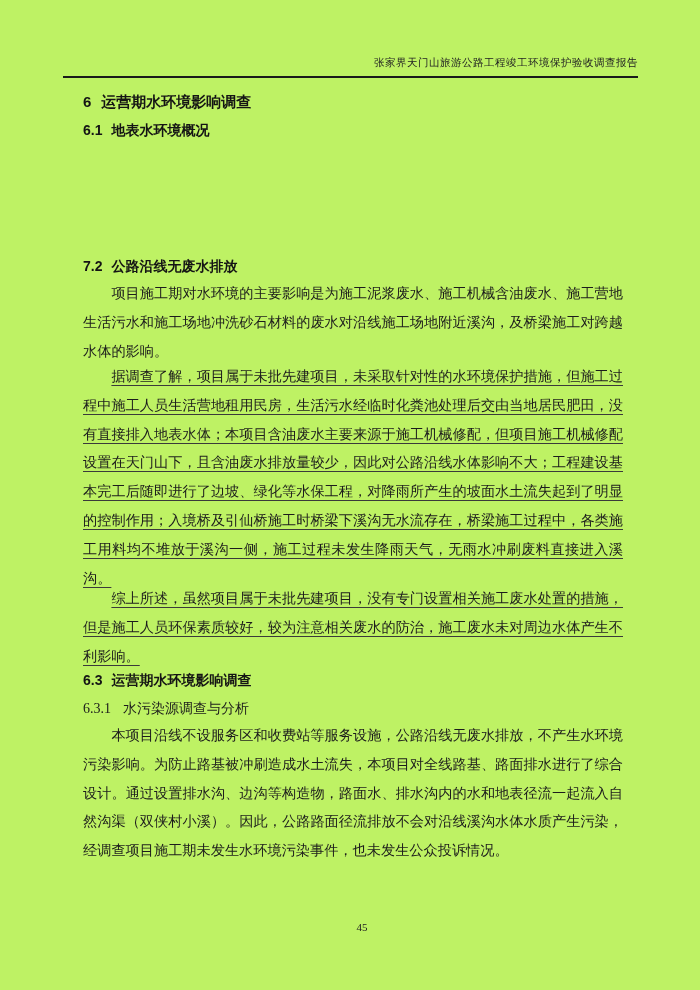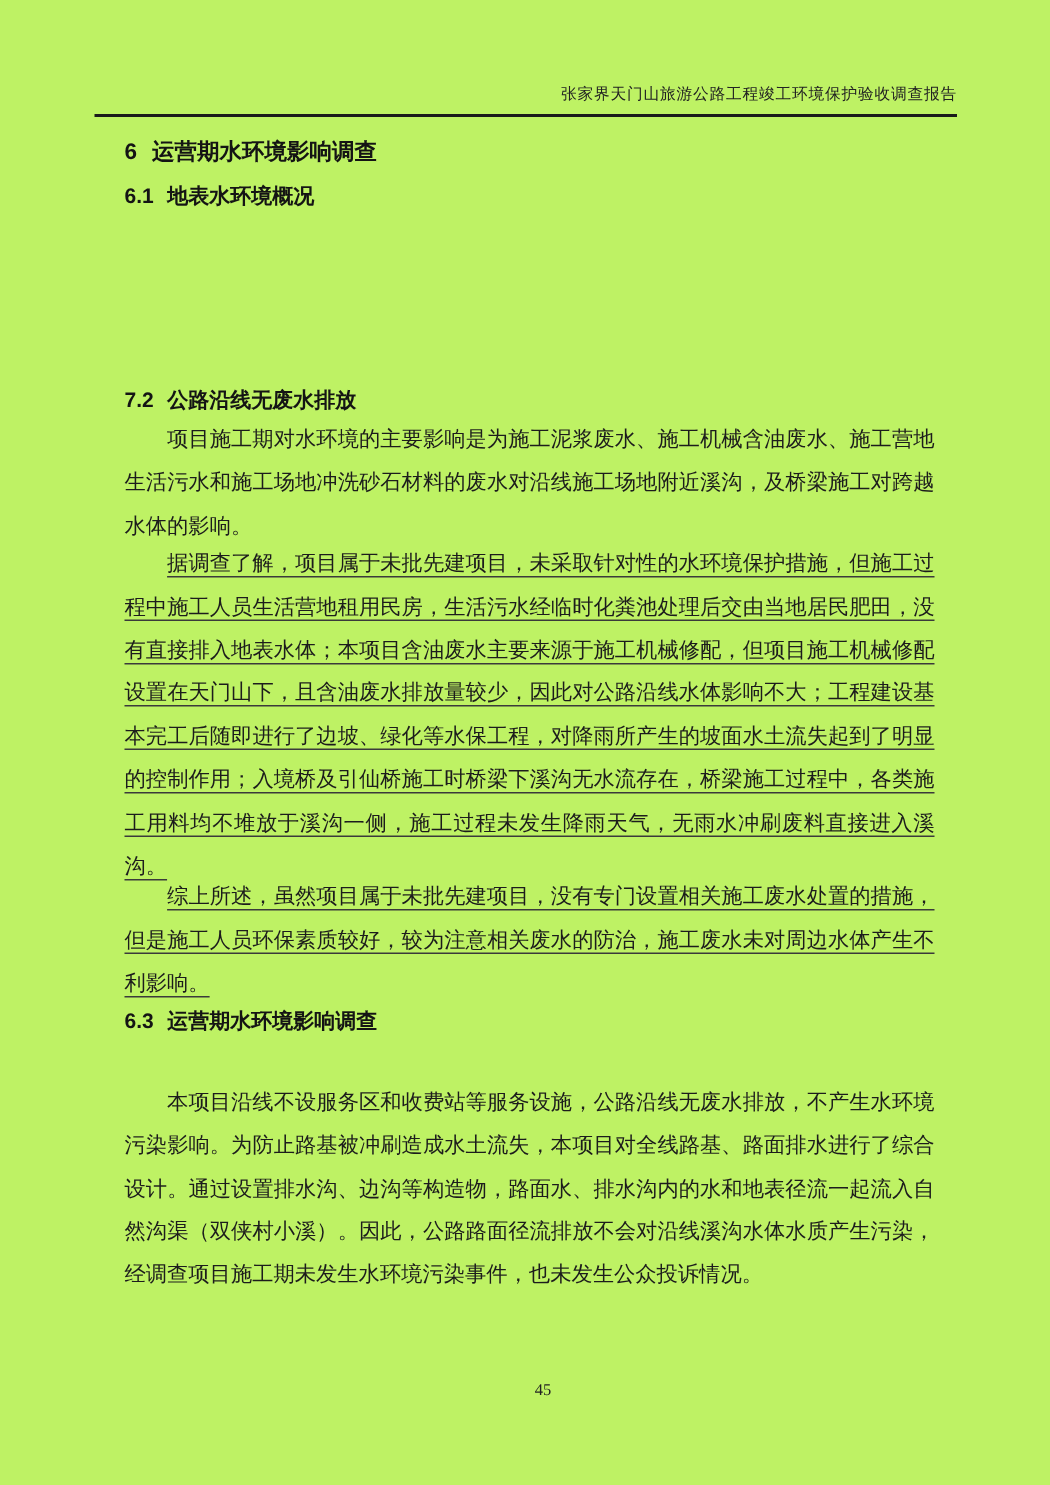--- a/index.html
+++ b/index.html
@@ -117,18 +117,21 @@
   <p class="para p-621">项目施工期对水环境的主要影响是为施工泥浆废水、施工机械含油废水、施工营地生活污水和施工场地冲洗砂石材料的废水对沿线施工场地附近溪沟，及桥梁施工对跨越水体的影响。</p>
 
   <p class="para p-622 underlined">据调查了解，项目属于未批先建项目，未采取针对性的水环境保护措施，但施工过程中施工人员生活营地租用民房，生活污水经临时化粪池处理后交由当地居民肥田，没有直接排入地表水体；本项目含油废水主要来源于施工机械修配，但项目施工机械修配设置在天门山下，且含油废水排放量较少，因此对公路沿线水体影响不大；工程建设基本完工后随即进行了边坡、绿化等水保工程，对降雨所产生的坡面水土流失起到了明显的控制作用；入境桥及引仙桥施工时桥梁下溪沟无水流存在，桥梁施工过程中，各类施工用料均不堆放于溪沟一侧，施工过程未发生降雨天气，无雨水冲刷废料直接进入溪沟。</p>
 
   <p class="para p-623 underlined">综上所述，虽然项目属于未批先建项目，没有专门设置相关施工废水处置的措施，但是施工人员环保素质较好，较为注意相关废水的防治，施工废水未对周边水体产生不利影响。</p>
 
   <div class="heading h-sub h-63">
     <span class="hnum">6.3</span><span>运营期水环境影响调查</span>
   </div>
 
+  <div class="h-631">
+    <span class="hnum">6.3.1</span><span>水污染源调查与分析</span>
+  </div>
 
   <p class="para p-631">本项目沿线不设服务区和收费站等服务设施，公路沿线无废水排放，不产生水环境污染影响。为防止路基被冲刷造成水土流失，本项目对全线路基、路面排水进行了综合设计。通过设置排水沟、边沟等构造物，路面水、排水沟内的水和地表径流一起流入自然沟渠（双侠村小溪）。因此，公路路面径流排放不会对沿线溪沟水体水质产生污染，经调查项目施工期未发生水环境污染事件，也未发生公众投诉情况。</p>
 
   <div class="page-num">45</div>
 
 </div>
 
 </body></html>

